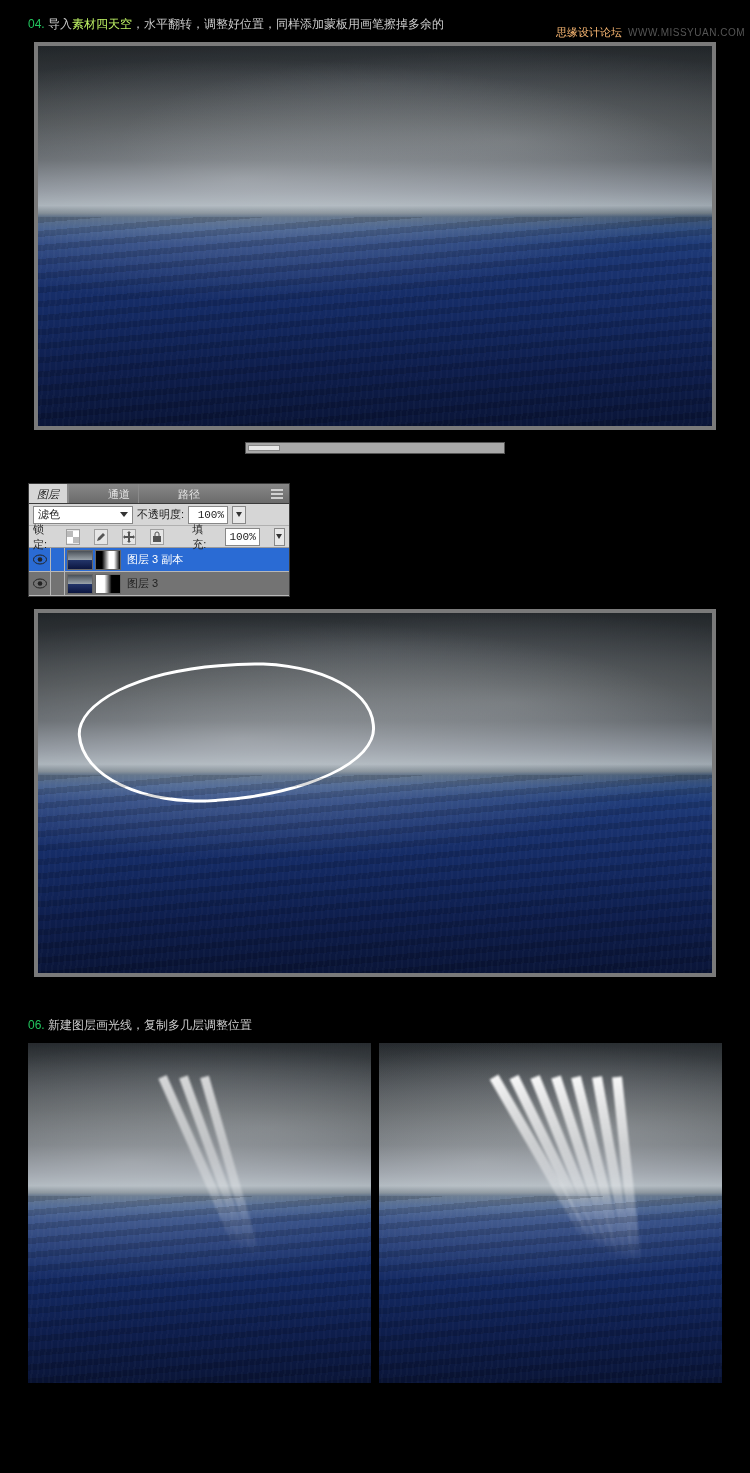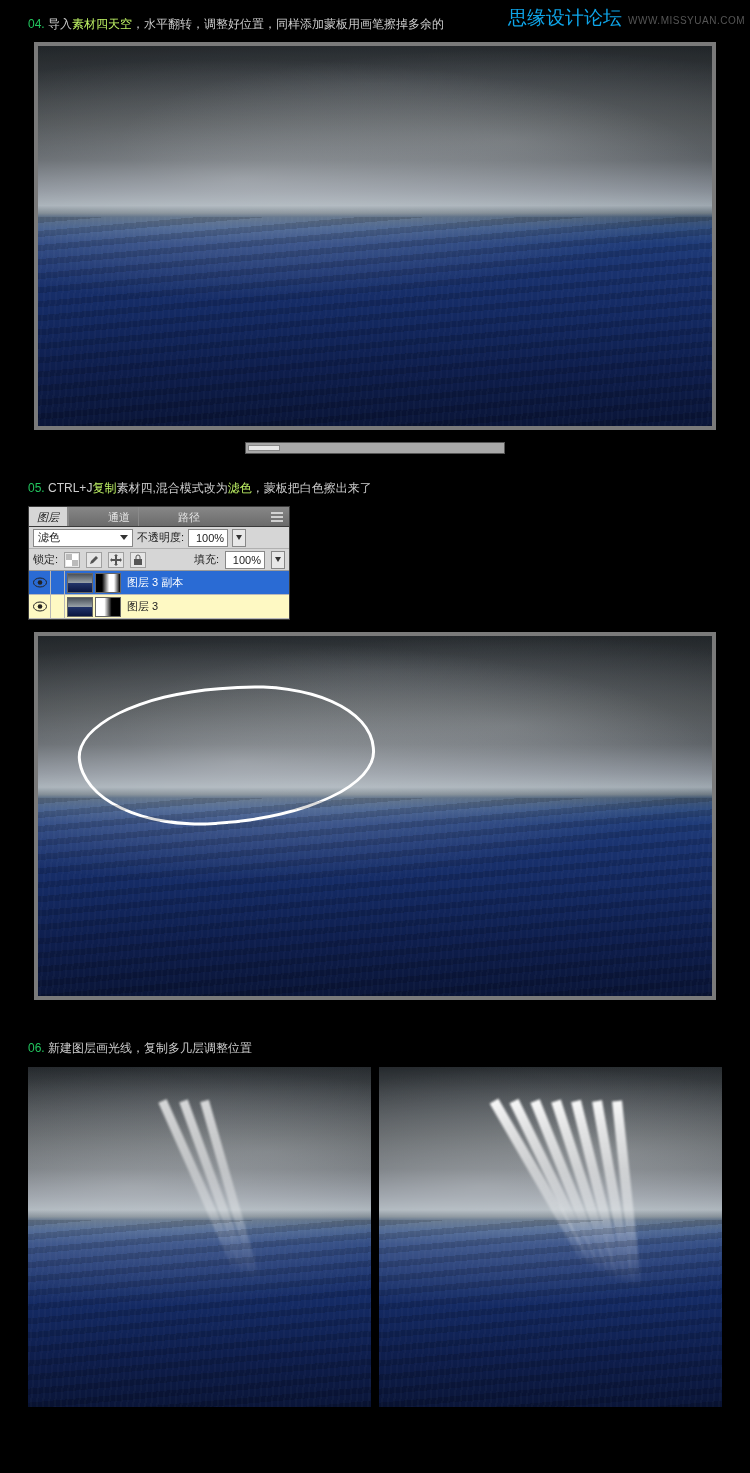--- a/index.html
+++ b/index.html
@@ -9,21 +9,21 @@
     font-size: 12px;
     color: #ccc;
     width: 750px;
   }
   .watermark {
     position: absolute;
     top: 5px; right: 5px;
     color: #999; font-size: 11px;
     display: flex; gap: 6px; align-items: baseline;
   }
-  .watermark .brand { color: #0ea5e9; font-size: 19px; }
+  .watermark .brand { color: #fdba74; font-size: 11px; margin-top: 20px; }
   .watermark .url { color: #555; font-size: 10px; letter-spacing: .5px; }
 
   .block { padding: 15px 28px 10px 28px; }
   .step-text { color: #ccc; margin-bottom: 8px; line-height: 1.6; }
   .step-text .num { color: #22c55e; }
   .step-text .hl { color: #bef264; }
 
   .frame {
     border: 4px solid #7a7a7a;
     background: #7a7a7a;
@@ -122,33 +122,33 @@
             border-bottom:1px solid #b0b0b0; background:#d6d6d6; }
   .lp-select {
     flex: 0 0 100px; height:18px; background:#fff; border:1px solid #888;
     display:flex; align-items:center; padding:0 4px; justify-content:space-between;
     cursor:pointer;
   }
   .lp-select .caret { width:0;height:0;border-left:4px solid transparent;border-right:4px solid transparent;border-top:5px solid #333; }
   .lp-label { color:#222; }
   .lp-input {
     width:40px; height:18px; background:#fff; border:1px solid #888;
-    display:flex; align-items:center; justify-content:flex-end; padding:0 3px;
+    display:flex; align-items:center; justify-content:flex-end; padding:0 3px;font-family:Liberation Mono, monospace;
   }
   .lp-step { width:14px; height:18px; background:#e8e8e8; border:1px solid #888;
              display:flex; align-items:center; justify-content:center; cursor:pointer; }
   .lp-step svg { width:6px; height:6px; }
 
-  .lp-lockrow { display:flex; align-items:center; height:22px; padding:0 4px; gap:6px;
+  .lp-lockrow { display:flex; align-items:center; height:22px; padding:0 4px; gap:14px;
                 border-bottom:1px solid #9a9a9a; background:#d6d6d6; }
   .lp-lockrow .icon-box { width:16px; height:16px; display:flex; align-items:center; justify-content:center;
                           border:1px solid #a0a0a0; background:#e6e6e6; cursor:pointer; }
   .lp-lockrow .spacer { flex:1; }
 
-  .lp-layers { background:#fef9c3; }
+  .lp-layers { background:#737373; }
   .lp-layer { display:flex; align-items:center; height:24px; border-bottom:1px solid #b8b8b8; }
   .lp-layer.selected { background:#2a6bd4; color:#fff; }
   .lp-eye { width:22px; height:100%; border-right:1px solid #b8b8b8; display:flex; align-items:center; justify-content:center; cursor:pointer; }
   .lp-eye svg { width:14px; height:11px; }
   .lp-lock { width:14px; height:100%; border-right:1px solid #b8b8b8; }
   .lp-thumb { width:26px; height:20px; margin:0 2px; border:1px solid #666; background:
      linear-gradient(to bottom,#4a5159 0%,#97a0a7 48%,#23356a 50%,#0b1640 100%); }
   .lp-mask { width:26px; height:20px; margin-right:4px; border:1px solid #666;
              background: linear-gradient(to right,#fff 0%,#fff 35%,#000 65%,#000 100%); }
   .lp-mask.alt { background: linear-gradient(to right,#000 0%,#000 25%,#fff 55%,#fff 75%,#000 100%); }
@@ -167,24 +167,20 @@
     <span class="num">04.</span>
     <span>导入</span><span class="hl">素材四天空</span><span>，水平翻转，调整好位置，同样添加蒙板用画笔擦掉多余的</span>
   </p>
   <div class="frame">
     <div class="canvas scene"></div>
   </div>
   <div class="scrollbar"></div>
 </div>
 
 <div class="block">
-  <p class="step-text">
-    <span class="num">05.</span>
-    <span>CTRL+J</span><span class="hl">复制</span><span>素材四,混合模式改为</span><span class="hl">滤色</span><span>，蒙板把白色擦出来了</span>
-  </p>
 
   <div class="layers-panel" style="margin-left:0;">
     <div class="lp-tabs">
       <div class="lp-tab active">图层</div>
       <div class="lp-tab">通道</div>
       <div class="lp-tab">路径</div>
       <div class="lp-menu">
         <svg viewBox="0 0 12 10">
             <path d="M0 1h12M0 5h12M0 9h12" stroke="#eee" stroke-width="1.5"></path>
           </svg>

